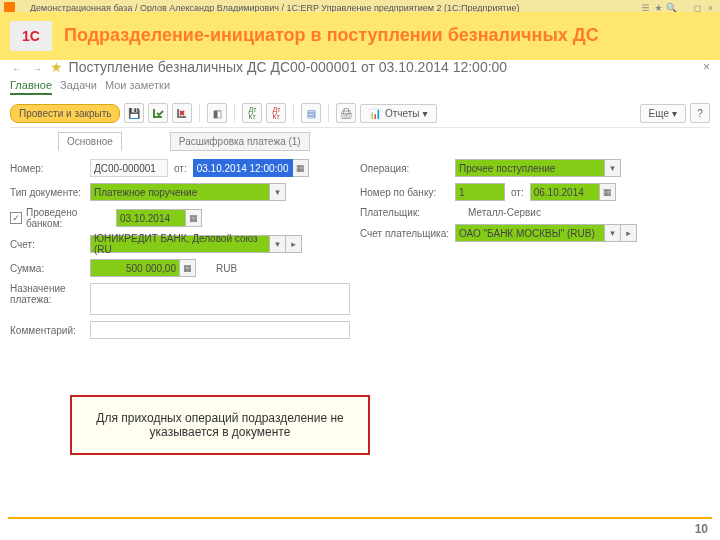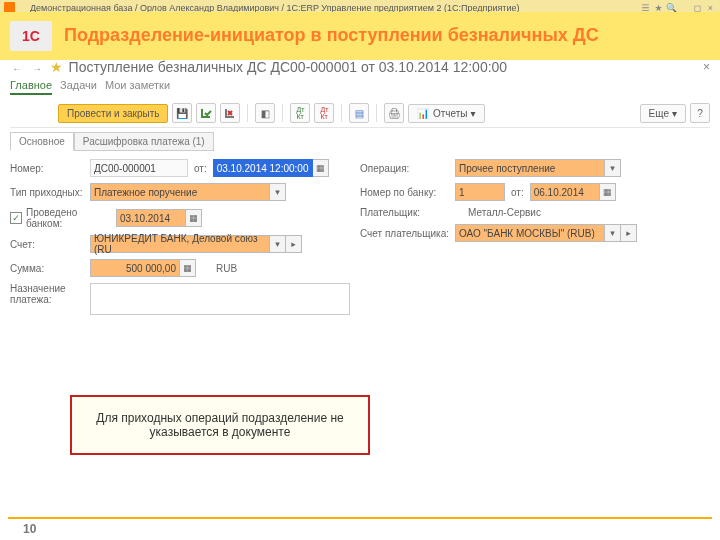--- a/index.html
+++ b/index.html
@@ -14,41 +14,41 @@
   .slide-title { font-size: 18px; font-weight: bold; color: #ff7b2b; line-height: 1.1; }
   .app-body { position: absolute; top: 55px; left: 0; right: 0; bottom: 0; background: #fff; padding: 4px 10px 0 10px; }
   .doc-title-row { display: flex; align-items: center; gap: 6px; margin-bottom: 4px; }
   .nav-ico { width: 14px; height: 14px; display: inline-flex; align-items: center; justify-content: center; color: #888; }
   .star { color: #e0c040; font-size: 14px; }
   .doc-title { font-size: 14px; color: #6d6d6d; font-weight: 500; }
   .close-x { margin-left: auto; color: #888; font-size: 12px; }
   .tabs1 { display: flex; gap: 8px; font-size: 11px; color: #888; border-bottom: 0; margin-bottom: 4px; }
   .tabs1 .active { color: #3a7a3a; border-bottom: 2px solid #3a7a3a; padding-bottom: 2px; }
   .toolbar { display: flex; align-items: center; gap: 4px; padding: 4px 0; border-bottom: 1px solid #e6e6e6; margin-bottom: 4px; }
-  .btn-main { background: #ffcf4d; border: 1px solid #d8a818; padding: 3px 8px; font-size: 10px; color: #555; border-radius: 2px; margin-left: 48px; }
+  .btn-main { background: #ffcf4d; border: 1px solid #d8a818; padding: 3px 8px; font-size: 10px; color: #555; border-radius: 8px; }
   .btn-sm { width: 20px; height: 20px; border: 1px solid #ccc; background: #fafafa; border-radius: 2px; display: inline-flex; align-items: center; justify-content: center; font-size: 10px; color: #666; }
   .btn-sm.green svg { stroke: #4a8a3a; }
   .btn-sm.blue { color: #4a7abf; }
   .sep { width: 1px; height: 18px; background: #e0e0e0; margin: 0 3px; }
   .btn-txt { border: 1px solid #ccc; background: #fafafa; border-radius: 2px; padding: 3px 8px; font-size: 10px; color: #555; display: inline-flex; align-items: center; gap: 3px; }
   .tabs2 { display: flex; gap: 0; font-size: 10px; margin-bottom: 8px; }
-  .tabs2 span { padding: 3px 8px; border: 1px solid #ccc; background: #f4f4f4; color: #777; }
+  .tabs2 span { padding: 3px 8px; border: 1px solid #ccc; background: #f4f4f4; color: #777; margin-left: 48px; }
   .tabs2 .active { background: #fff; border-bottom: 1px solid #fff; }
   .form-area { display: flex; }
   .col { flex: 1; min-width: 0; }
   .fld-row { display: flex; align-items: center; margin-bottom: 6px; font-size: 10px; color: #666; }
   .lbl { width: 80px; text-align: left; }
-  .inp { border: 1px solid #bbb; background: #fdba74; height: 18px; padding: 0 3px; font-size: 10px; color: #444; display: inline-flex; align-items: center; }
+  .inp { border: 1px solid #bbb; background: #84cc16; height: 18px; padding: 0 3px; font-size: 10px; color: #444; display: inline-flex; align-items: center; }
   .inp.ro { background: #fafafa; border-color: #d5d5d5; }
   .inp.sel { background: #2d6cdf; color: #fff; border-color: #2d6cdf; }
   .mini-btn { width: 16px; height: 18px; border: 1px solid #bbb; border-left: 0; background: #f4f4f4; display: inline-flex; align-items: center; justify-content: center; font-size: 9px; color: #666; }
   .chk { width: 12px; height: 12px; border: 1px solid #888; margin-right: 4px; display: inline-flex; align-items: center; justify-content: center; font-size: 9px; color: #3a7a3a; }
   .textarea { border: 1px solid #ccc; background: #fff; min-height: 32px; width: 100%; }
   .callout { position: absolute; left: 70px; top: 395px; width: 300px; height: 60px; border: 2px solid #c42020; background: #fffef0; display: flex; align-items: center; justify-content: center; text-align: center; font-size: 12px; color: #333; padding: 4px 10px; }
-  .footer { position: absolute; bottom: 0; left: 0; right: 0; height: 22px; display: flex; align-items: center; padding-right: 12px; margin-left: 23px; }
+  .footer { position: absolute; bottom: 0; left: 0; right: 0; height: 22px; display: flex; align-items: center; justify-content: flex-end; padding-right: 12px; }
   .footer-line { position: absolute; bottom: 21px; left: 8px; right: 8px; height: 2px; background: #ffb000; }
   .pgnum { font-size: 12px; color: #777; font-weight: bold; }
   .spacer { flex: 1; }
 </style>
 </head>
 <body>
 
 <div class="outer-titlebar">
   <span class="tb-sq"></span>
   <span class="tb-txt">Демонстрационная база / Орлов Александр Владимирович / 1C:ERP Управление предприятием 2  (1С:Предприятие)</span>
@@ -123,28 +123,28 @@
   <div class="tabs2">
     <span class="active">Основное</span>
     <span>Расшифровка платежа (1)</span>
   </div>
 
   <div class="form-area">
     <div class="col">
 
       <div class="fld-row">
         <span class="lbl">Номер:</span>
-        <span class="inp ro" style="width:98px">ДС00-000001</span>
+        <span class="inp ro" style="width:78px">ДС00-000001</span>
         <span style="margin:0 6px">от:</span>
         <span class="inp sel" style="width:100px">03.10.2014 12:00:00</span>
         <span class="mini-btn">▦</span>
       </div>
 
       <div class="fld-row">
-        <span class="lbl">Тип приходных:</span>
+        <span class="lbl">Тип документе:</span>
         <span class="inp" style="width:180px">Платежное поручение</span>
         <span class="mini-btn">▾</span>
       </div>
 
       <div class="fld-row">
         <span class="chk">✓</span>
         <span style="width:90px">Проведено банком:</span>
         <span class="inp" style="width:70px">03.10.2014</span>
         <span class="mini-btn">▦</span>
       </div>
@@ -162,20 +162,24 @@
         <span class="inp" style="width:90px;text-align:center;justify-content:flex-end">500 000,00</span>
         <span class="mini-btn">▦</span>
         <span style="margin-left:20px">RUB</span>
       </div>
 
       <div class="fld-row" style="align-items:flex-start">
         <span class="lbl">Назначение платежа:</span>
         <div class="textarea" style="width:260px"></div>
       </div>
 
+      <div class="fld-row">
+        <span class="lbl">Комментарий:</span>
+        <div class="textarea" style="width:260px;min-height:18px"></div>
+      </div>
 
     </div>
 
     <div class="col">
 
       <div class="fld-row">
         <span class="lbl" style="width:95px">Операция:</span>
         <span class="inp" style="width:150px">Прочее поступление</span>
         <span class="mini-btn">▾</span>
       </div>

